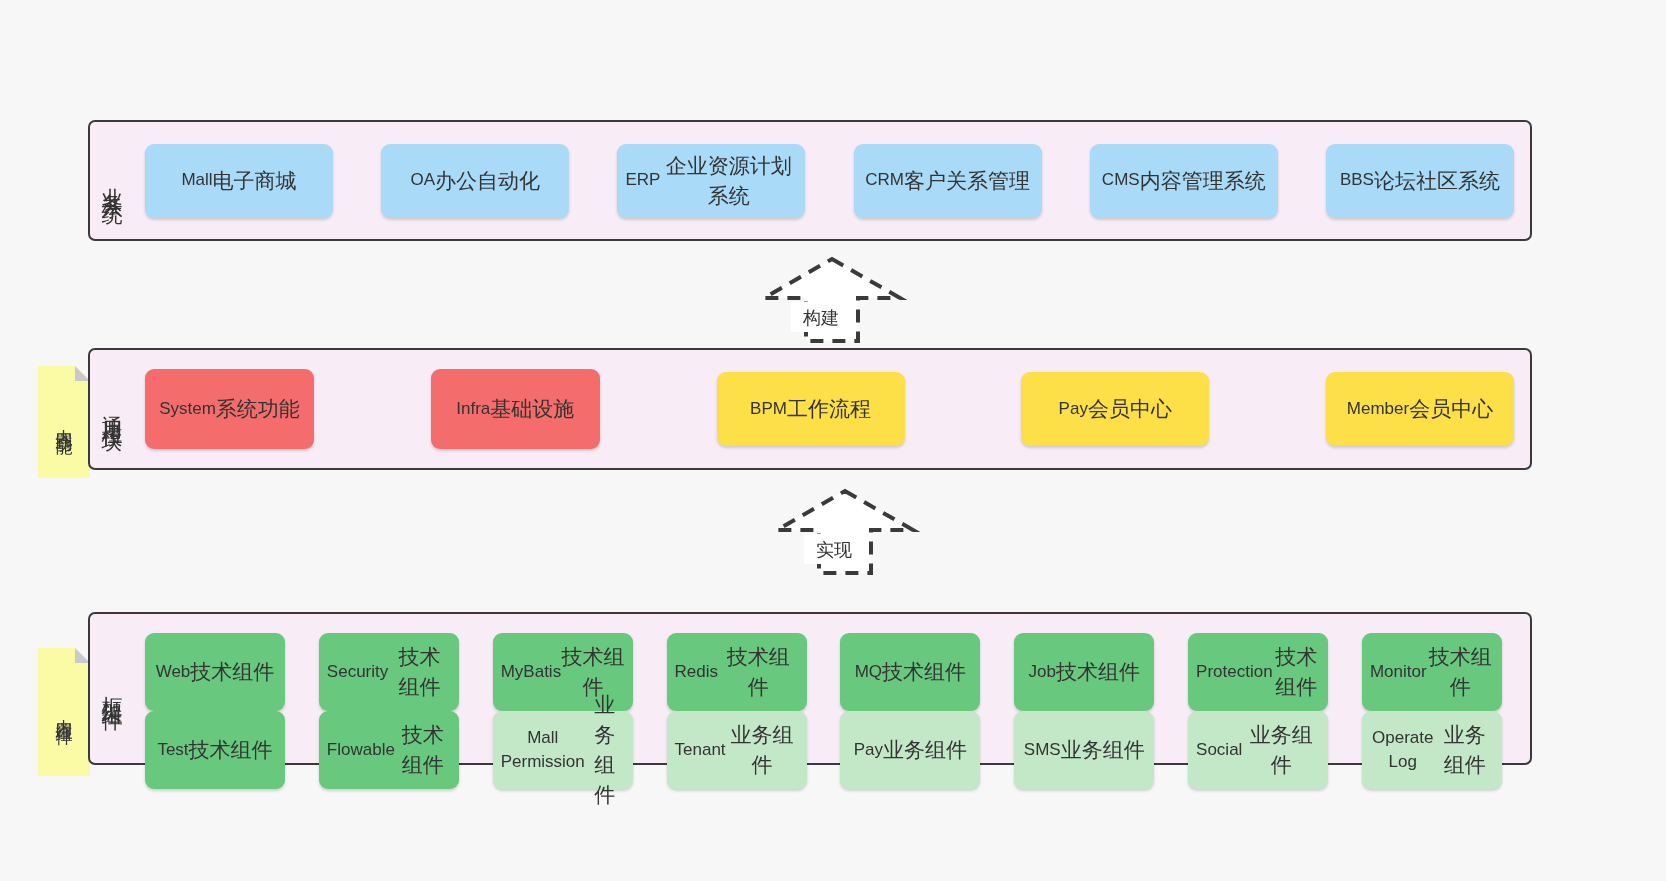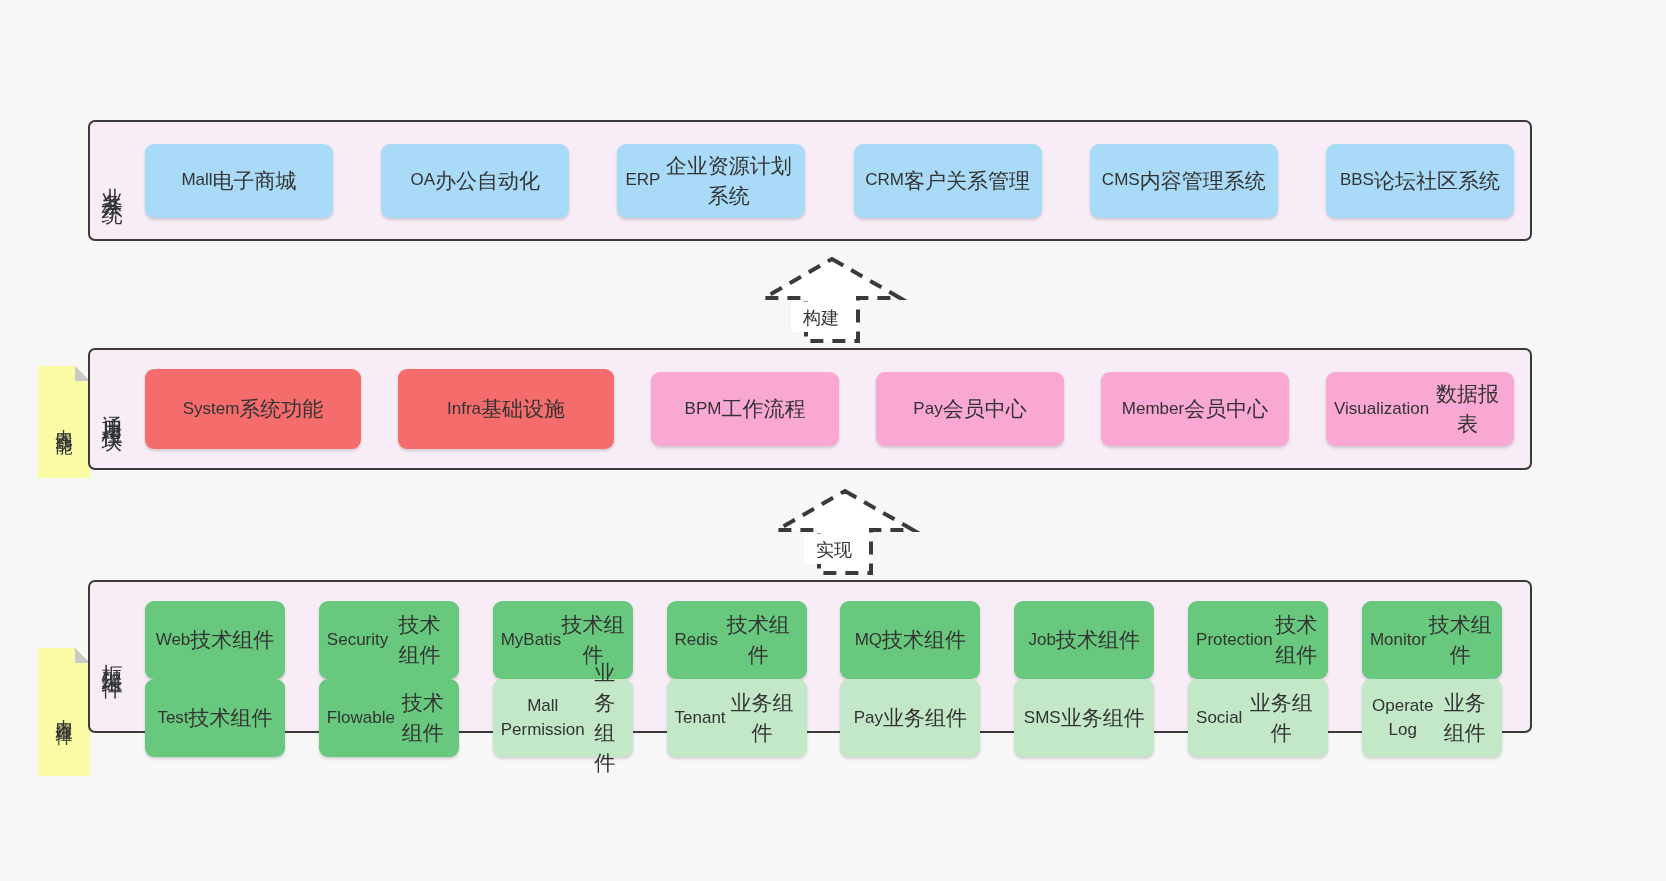--- a/index.html
+++ b/index.html
@@ -9,21 +9,21 @@
     font-family:"Liberation Sans","DejaVu Sans",sans-serif;
   }
 
   
   .panel {
     position:absolute; left:88px; width:1444px; box-sizing:border-box;
     background:#f8edf6; border:2px solid #3a3a3a; border-radius:7px; z-index:1;
   }
   #panel-business  { top:120px; height:121px; }
   #panel-modules   { top:348px; height:122px; }
-  #panel-framework { top:580px; height:153px; }
+  #panel-framework { top:612px; height:153px; }
 
   .panel-title {
     position:absolute; left:12px; top:50%; transform:translateY(-50%);
     writing-mode:vertical-lr; text-orientation:upright;
     font-size:21px; letter-spacing:5px; color:#333; line-height:1;
   }
 
   .boxes-row {
     position:absolute; left:55px; right:16px; top:0; bottom:0;
     display:flex; align-items:center; justify-content:space-between;
@@ -36,22 +36,22 @@
 
   .box {
     display:flex; flex-direction:row; align-items:center; justify-content:center;
     text-align:center; border-radius:9px; line-height:1.42; padding:8px 8px;
     box-sizing:border-box; box-shadow:0 2px 3px rgba(0,0,0,0.16);
   }
   .box .en { font-size:17px; }
   .box .zh { font-size:21px; }
 
   .box-blue       { width:188px; height:74px; background:#a9dbf8; }
-  .box-red        { width:216px; height:80px; background:#f56c6c; }
-  .box-pink       { width:188px; height:74px; background:#f9a8d4; }
+  .box-red        { width:169px; height:80px; background:#f56c6c; }
+  .box-pink       { width:188px; height:74px; background:#fde047; }
   .box-green      { width:140px; height:78px; background:#68c97e; }
   .box-lightgreen { width:140px; height:78px; background:#c2e8c8; }
 
   
   .note {
     position:absolute; left:38px; width:52px; z-index:0;
     display:flex; align-items:center; justify-content:center;
   }
   .note::before {
     content:""; position:absolute; inset:0; background:#fbfba5;
@@ -139,24 +139,20 @@
         <span class="zh">工作流程</span>
       </div>
       <div class="box box-pink">
         <span class="en">Pay</span>
         <span class="zh">会员中心</span>
       </div>
       <div class="box box-pink">
         <span class="en">Member</span>
         <span class="zh">会员中心</span>
       </div>
-      <div class="box box-pink">
-        <span class="en">Visualization</span>
-        <span class="zh">数据报表</span>
-      </div>
     </div>
   </div>
 
   <svg class="arrow" id="arrow-implement" width="150" height="90" viewBox="0 0 150 90">
     <path d="M75 4 L143 43 L101 43 L101 86 L49 86 L49 43 L7 43 Z" fill="#ffffff" stroke="#3a3a3a" stroke-width="4" stroke-dasharray="13 9"></path>
     <rect x="34" y="47" width="60" height="30" fill="#ffffff"></rect>
     <text x="64" y="69" text-anchor="middle">实现</text>
   </svg>
 
   <div class="note" id="note-components">

